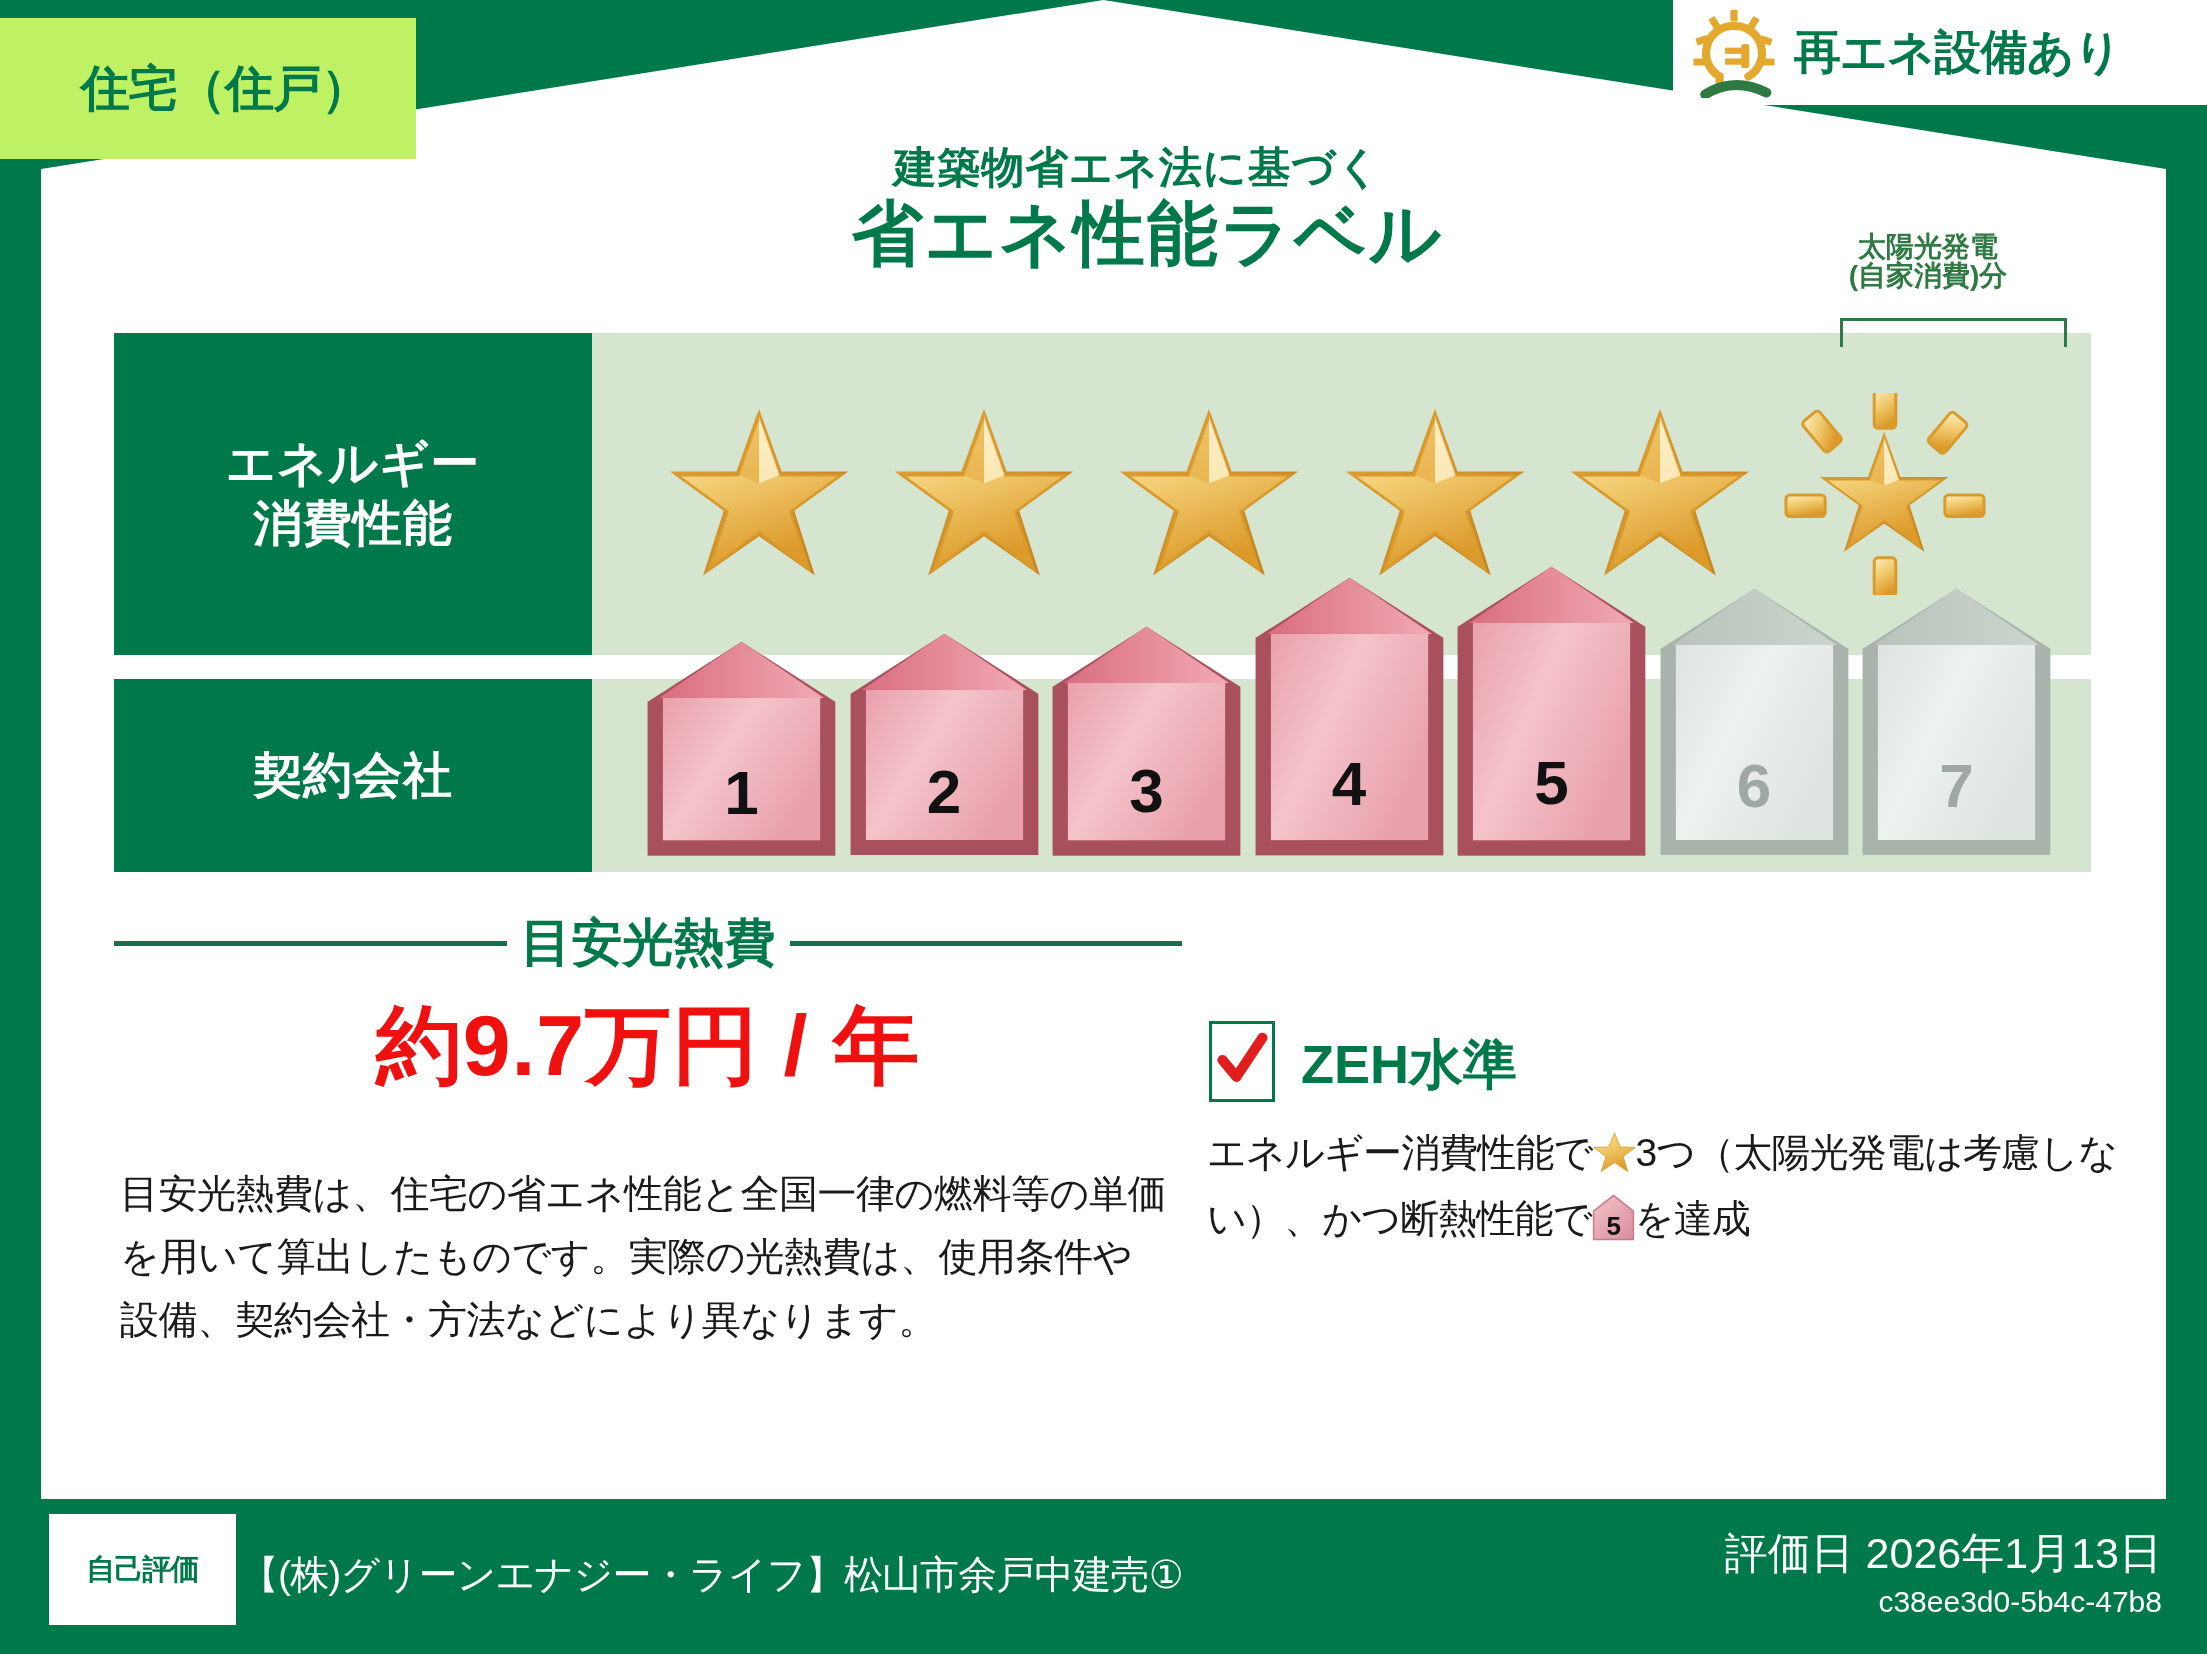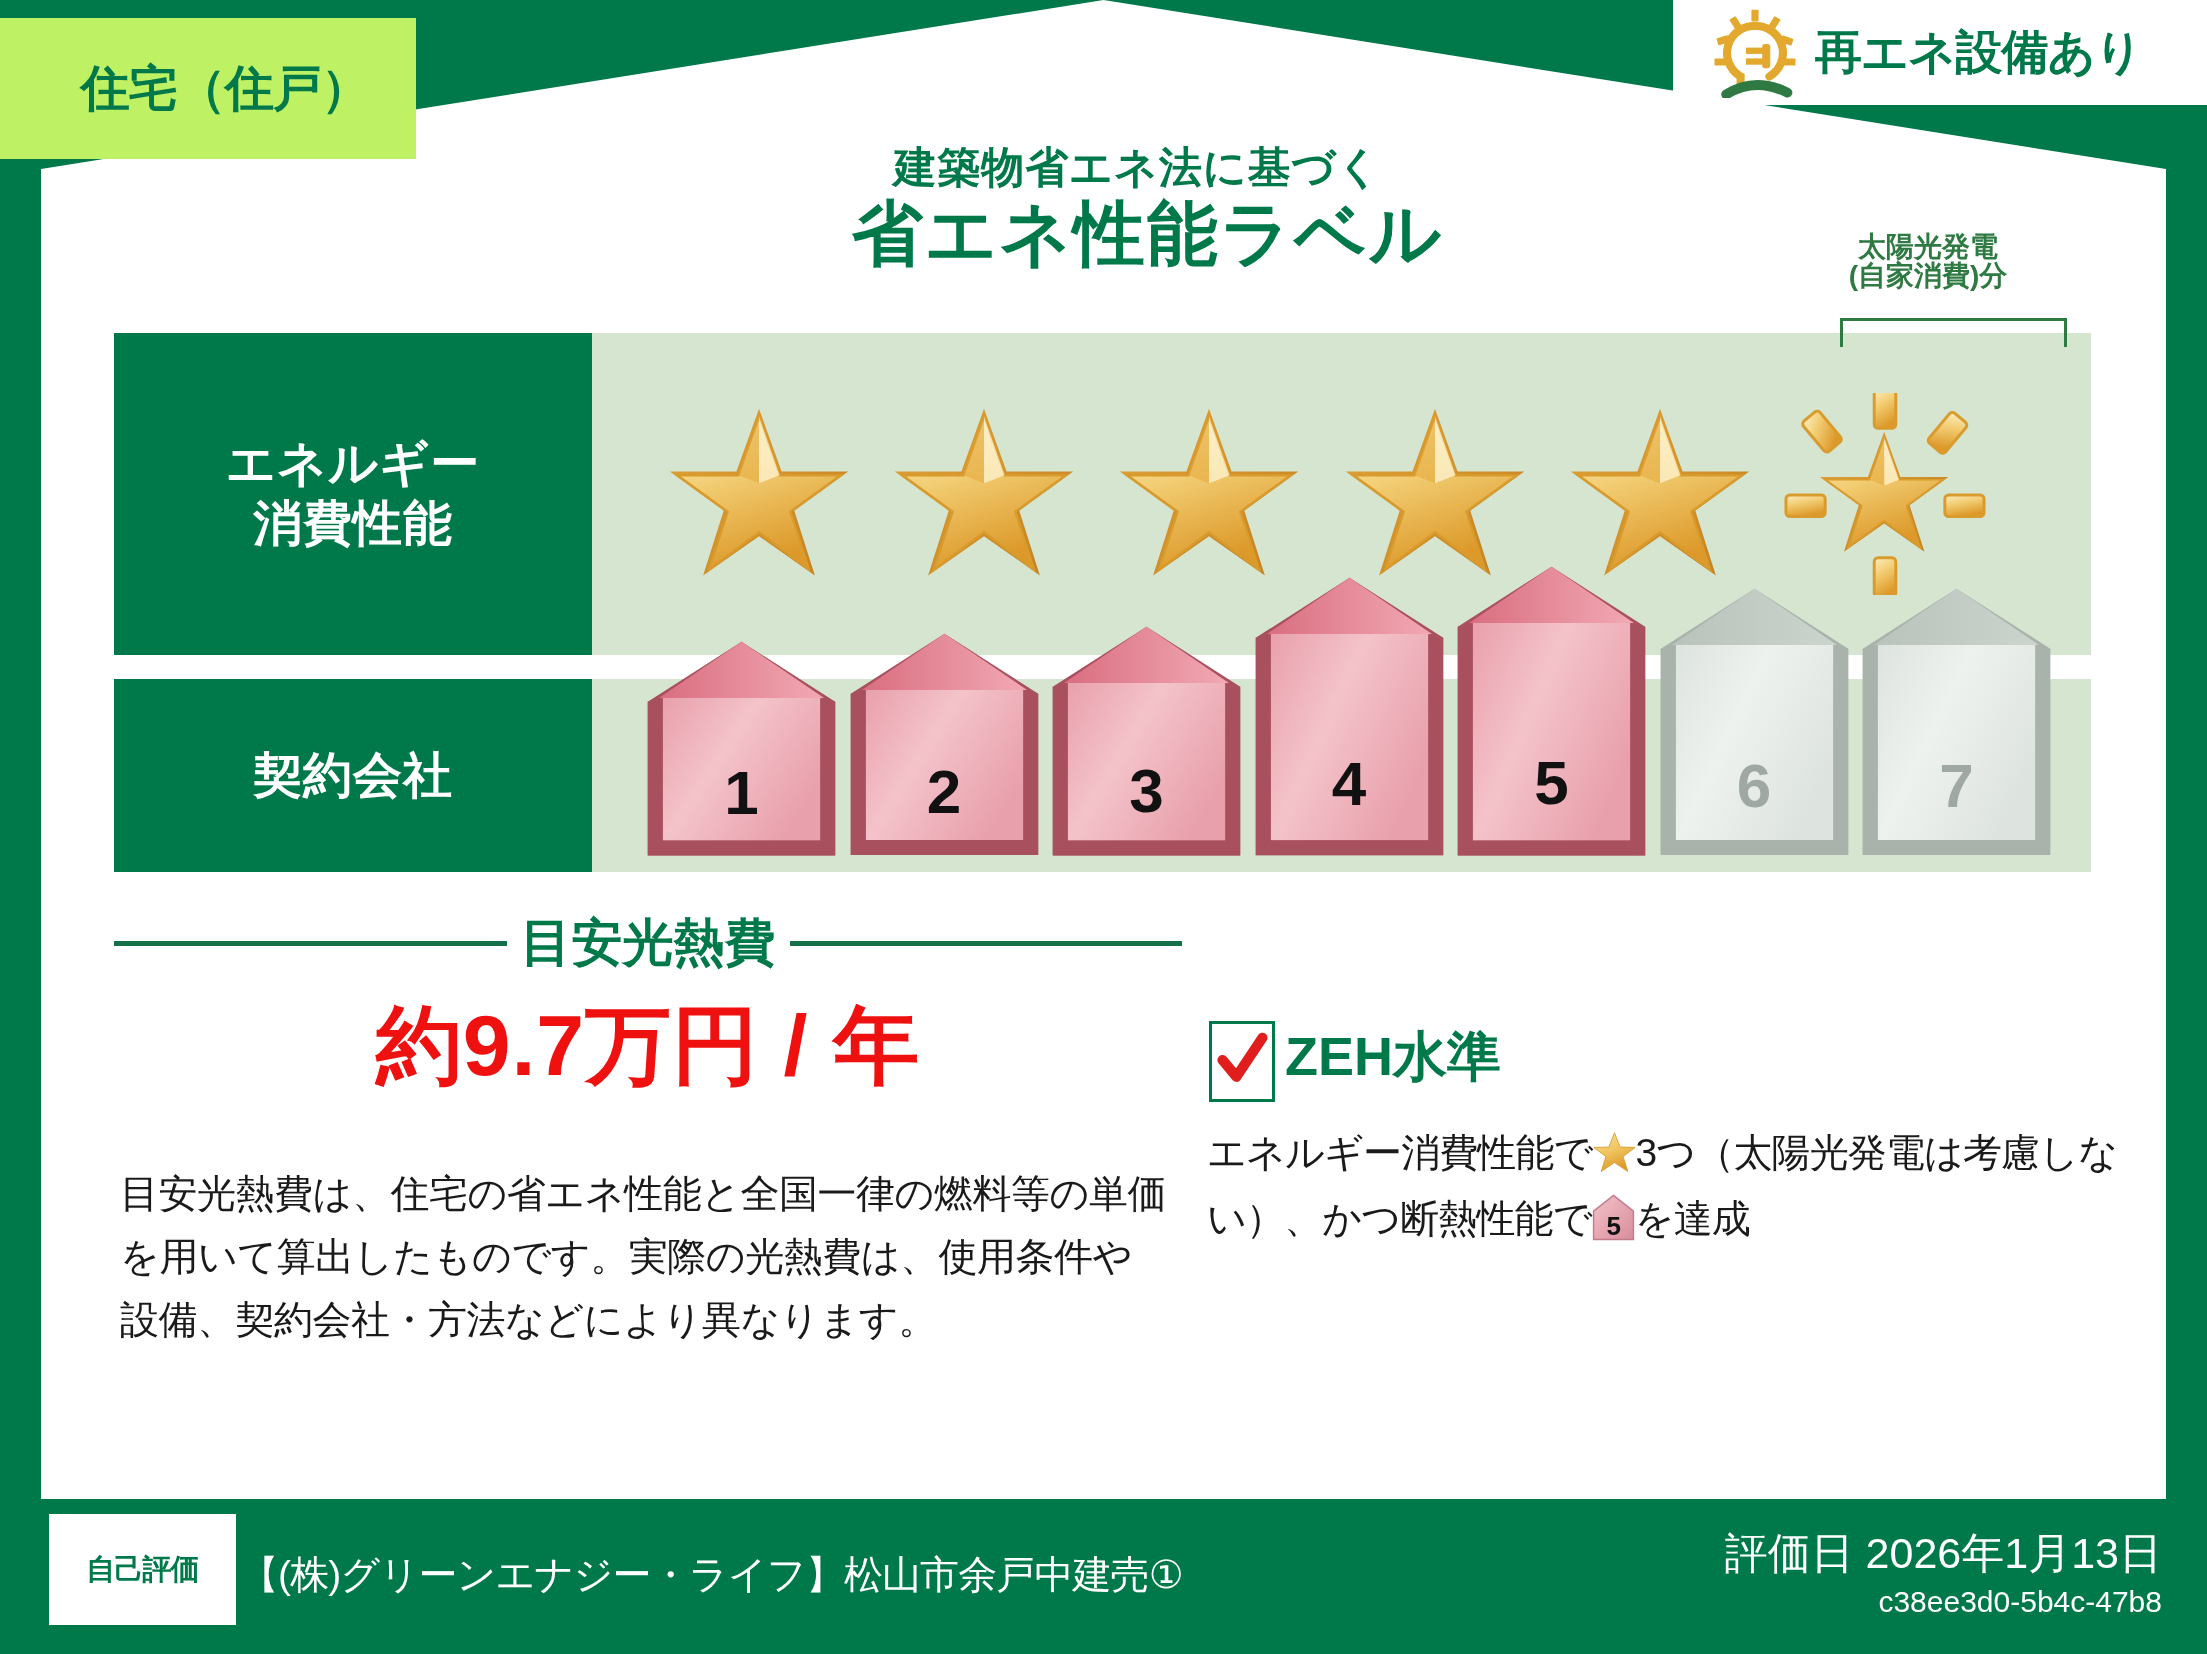--- a/index.html
+++ b/index.html
@@ -18,21 +18,21 @@
     z-index:6;
     padding-left:34px;
   }
   .top-left-tag span{
     color:#00794a;font-size:49px;font-weight:bold;letter-spacing:-0.9px;
   }
 
   .top-right-tag{
     position:absolute;right:0;top:0;width:534px;height:105px;
     background:#ffffff;display:flex;align-items:center;gap:15px;
-    padding-left:37px;box-sizing:border-box;z-index:6;
+    padding-left:16px;box-sizing:border-box;z-index:6;
   }
   .top-right-tag .renew-label{
     color:#00794a;font-size:47px;font-weight:bold;letter-spacing:-0.9px;
   }
   .renew-icon{width:90px;height:90px;flex:0 0 90px;}
 
   
   .house{
     position:absolute;left:41px;top:0px;width:2125px;height:1499px;
     z-index:2;
@@ -117,21 +117,21 @@
     color:#ef1010;font-size:86px;font-weight:bold;z-index:5;letter-spacing:0.9px;
   }
 
   .cost-desc{
     position:absolute;left:120px;top:1162px;width:1049px;z-index:5;
     color:#1a1a1a;font-size:39px;line-height:1.62;letter-spacing:-0.5px;
   }
 
   
   .zeh-head{
-    position:absolute;left:1209px;top:1021px;display:flex;align-items:flex-start;gap:10px;z-index:5;
+    position:absolute;left:1209px;top:1021px;display:flex;align-items:flex-end;gap:26px;z-index:5;
   }
   .zeh-check{
     width:60px;height:75px;border:3.7px solid #00794a;background:#fff;
     position:relative;flex:0 0 60px;
   }
   .zeh-check svg{position:absolute;left:3.7px;top:7.5px;width:52px;height:58px;}
   .zeh-title{color:#00794a;font-size:54px;font-weight:bold;letter-spacing:0px;}
 
   .zeh-desc{
     position:absolute;left:1207px;top:1120px;width:946px;z-index:5;

